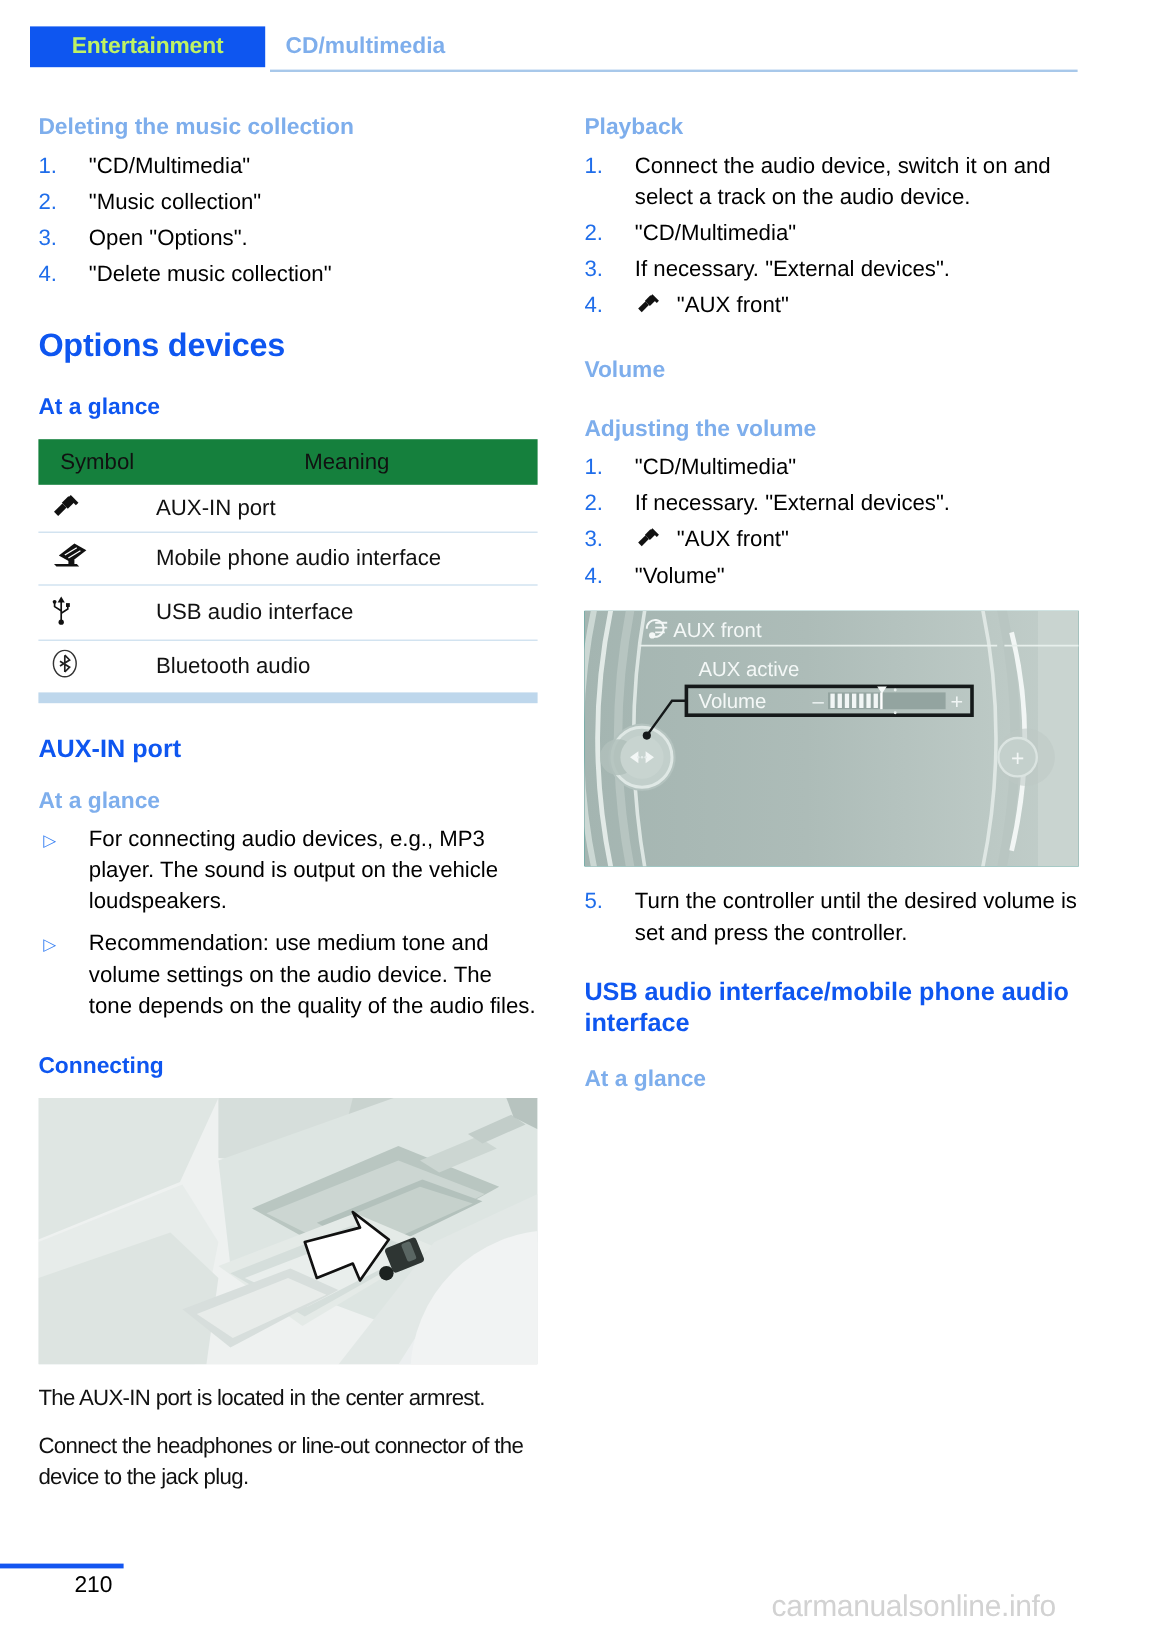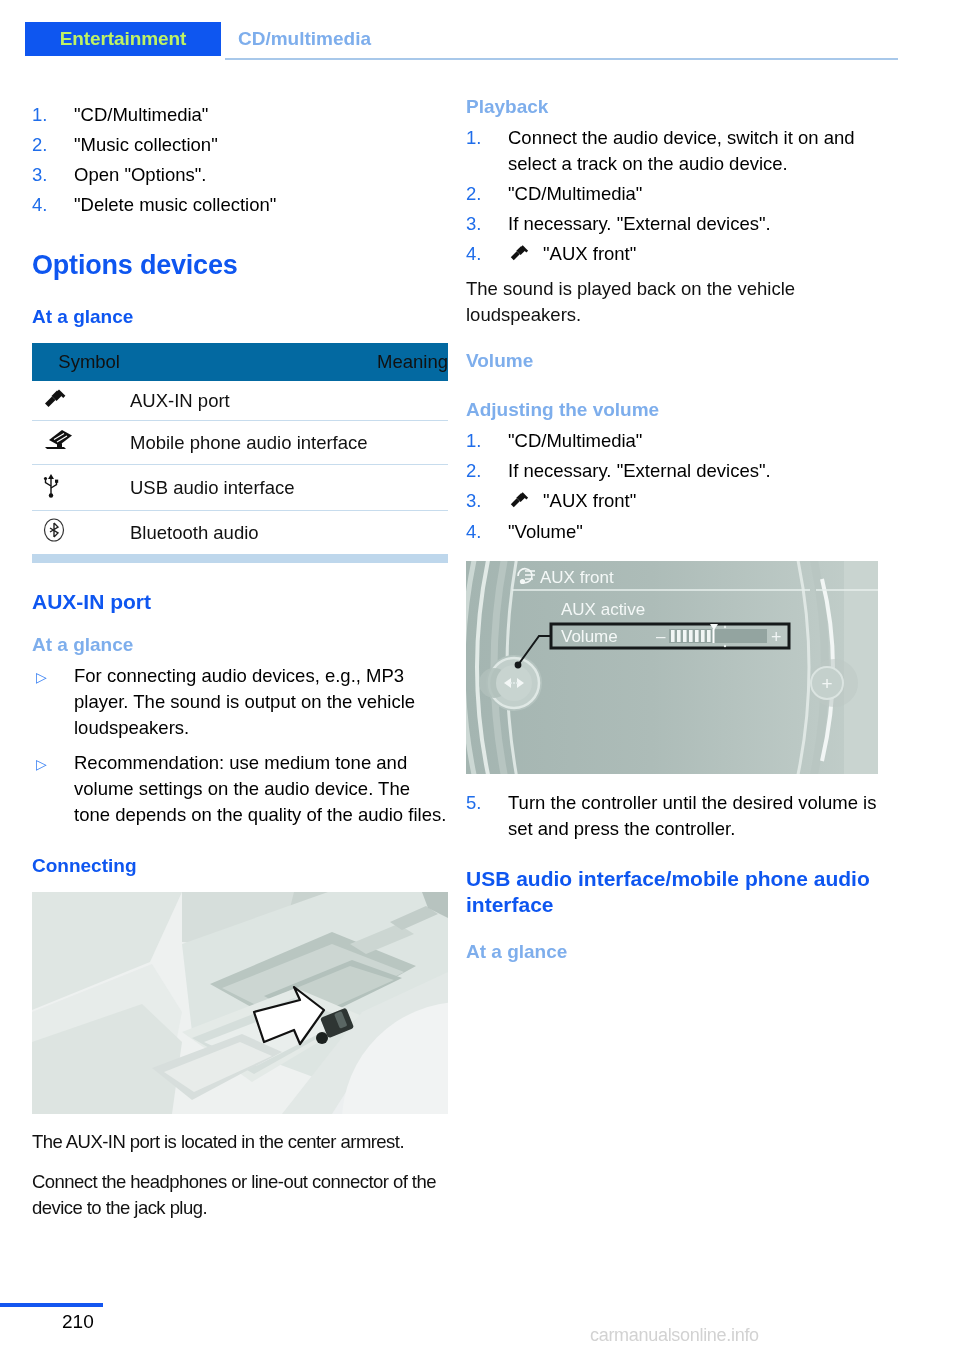--- a/index.html
+++ b/index.html
@@ -28,21 +28,21 @@
     display: flex; align-items: center;
     color: #7eaeec; font-weight: bold; font-size: 19px;
   }
   .header-rule {
     position: absolute; left: 225px; top: 36px; width: 673px; height: 2px;
     background: #a8c8ea;
   }
 
   
   .col-left  { position: absolute; left: 32px;  top: 96px; width: 416px; }
-  .col-right { position: absolute; left: 466px; top: 96px; width: 412px; }
+  .col-right { position: absolute; left: 487px; top: 96px; width: 412px; }
 
   h2.sec-main {
     color: #0e56f0; font-size: 27px; font-weight: bold;
     line-height: 1.16; letter-spacing: -0.2px;
   }
   h3.sec-sub {
     color: #0e56f0; font-size: 19px; font-weight: bold;
     line-height: 1.2;
   }
   h3.sec-sub-light {
@@ -73,21 +73,21 @@
     margin-bottom: 9px;
   }
   ul.tri li .tri-mark {
     position: absolute; left: 4px; top: 1px;
     color: #3b82f3; font-size: 14px;
   }
 
   
   table.symtab { width: 416px; border-collapse: collapse; }
   table.symtab th {
-    background: #0369a1; text-align: right;
+    background: #15803d; text-align: center;
     font-weight: normal; font-size: 18.5px;
     padding: 8px 0 8px 10px; color: #111;
   }
   table.symtab th.c1 { width: 88px; }
   table.symtab td {
     font-size: 18.5px; padding: 7px 0 7px 10px;
     border-bottom: 1.5px solid #c7dced; color: #111;
   }
   table.symtab td.c1 { width: 88px; }
   table.symtab tr.last td { border-bottom: none; }
@@ -114,37 +114,38 @@
   .pageno {
     position: absolute; left: 62px; top: 1311px;
     font-size: 19px; color: #000000;
   }
   .edition {
     position: absolute; left: 0; top: 1373px; width: 772px;
     text-align: center; font-size: 17px; color: #111;
     letter-spacing: -0.45px;
   }
   .watermark {
-    position: absolute; left: 590px; top: 1325px;
-    font-size: 18px; color: #d2d2d2; letter-spacing: -0.3px;
+    position: absolute; left: 643px; top: 1325px;
+    font-size: 25px; color: #d2d2d2; letter-spacing: -0.3px;
   }
 </style>
 </head>
 <body>
 
 <div class="page">
 
   <div class="header">
     <div class="tab-active">Entertainment</div>
     <div class="tab-secondary">CD/multimedia</div>
     <div class="header-rule"></div>
   </div>
 
   <div class="col-left">
 
+    <h3 class="sec-sub-light">Deleting the music collection</h3>
     <div style="height:6px"></div>
     <ol class="steps">
       <li><span class="num">1.</span><span>"CD/Multimedia"</span></li>
       <li><span class="num">2.</span><span>"Music collection"</span></li>
       <li><span class="num">3.</span><span>Open "Options".</span></li>
       <li><span class="num">4.</span><span>"Delete music collection"</span></li>
     </ol>
 
     <div style="height:28px"></div>
     <h2 class="sec-main">Options devices</h2>
@@ -302,21 +303,20 @@
       <li><span class="num">3.</span><span>If necessary. "External devices".</span></li>
       <li><span class="num">4.</span><span class="sym-ico" style="margin-right:9px;"><svg width="26" height="17" viewBox="0 0 30 20">
               <g fill="#111">
                 <path d="M3 15.5 L10 8.5 L13.5 12 L6.5 19 Z"></path>
                 <path d="M9.5 8 L15 2.5 L20 7.5 L14.5 13 Z"></path>
                 <rect x="17" y="1.5" width="9" height="3" transform="rotate(45 17 1.5)"></rect>
               </g>
             </svg></span><span>"AUX front"</span></li>
     </ol>
     <div style="height:4px"></div>
-    <p class="body">The sound is played back on the vehicle loudspeakers.</p>
 
     <div style="height:22px"></div>
     <h3 class="sec-sub-light">Volume</h3>
     <div style="height:4px"></div>
 
     <div style="height:22px"></div>
     <h3 class="sec-sub-light">Adjusting the volume</h3>
     <div style="height:6px"></div>
     <ol class="steps">
       <li><span class="num">1.</span><span>"CD/Multimedia"</span></li>

